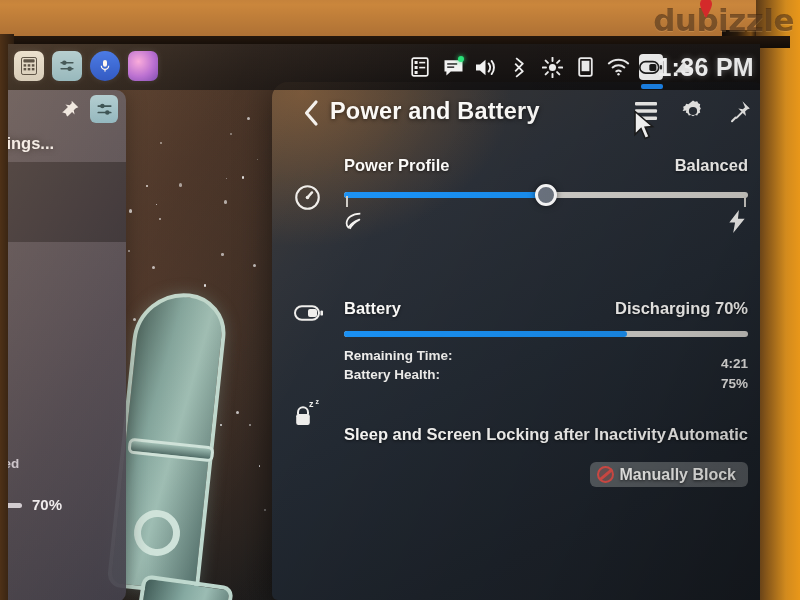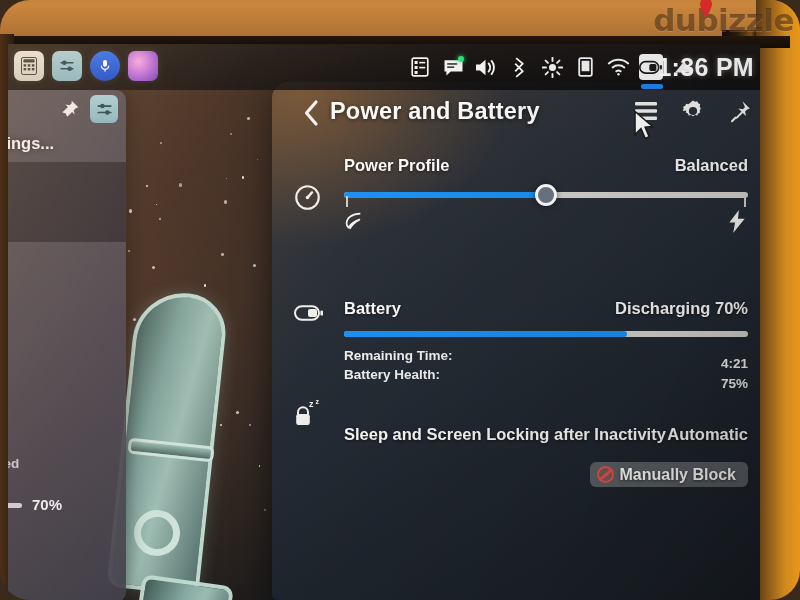--- a/index.html
+++ b/index.html
@@ -263,21 +263,21 @@
     position:absolute; right:6px; top:2px;
     font-family: "DejaVu Sans", sans-serif;
     font-size:31px; font-weight:bold; letter-spacing:-.5px;
     color: rgba(60,34,14,.55);
     text-shadow: 0 1px 0 rgba(255,210,150,.18);
   }
   #wm-pin {
     position:absolute; right:88px; top:-2px; width:12px; height:20px;
   }
   
-  #scene { filter: blur(.35px) saturate(1.04); border-radius: 30px; }
+  #scene { filter: blur(.35px) saturate(1.04); }
 </style>
 </head>
 <body>
 
 <div id="scene">
 
   <div class="desk-top">
     
   </div>
   <div class="desk-right"></div>

